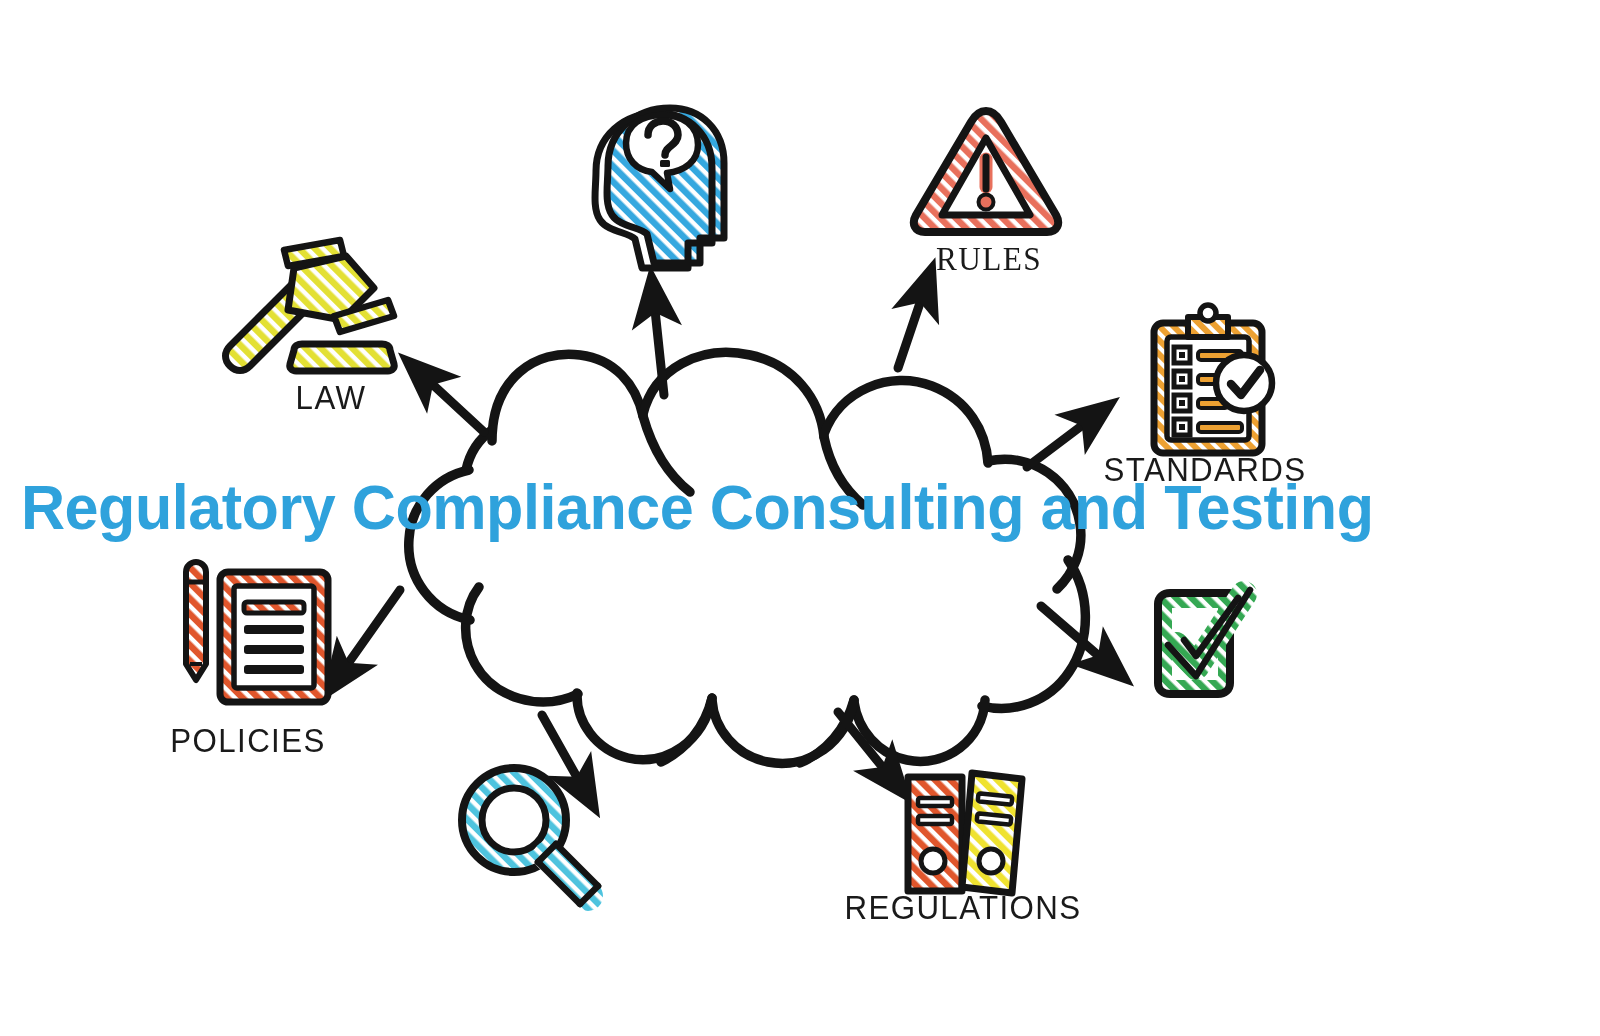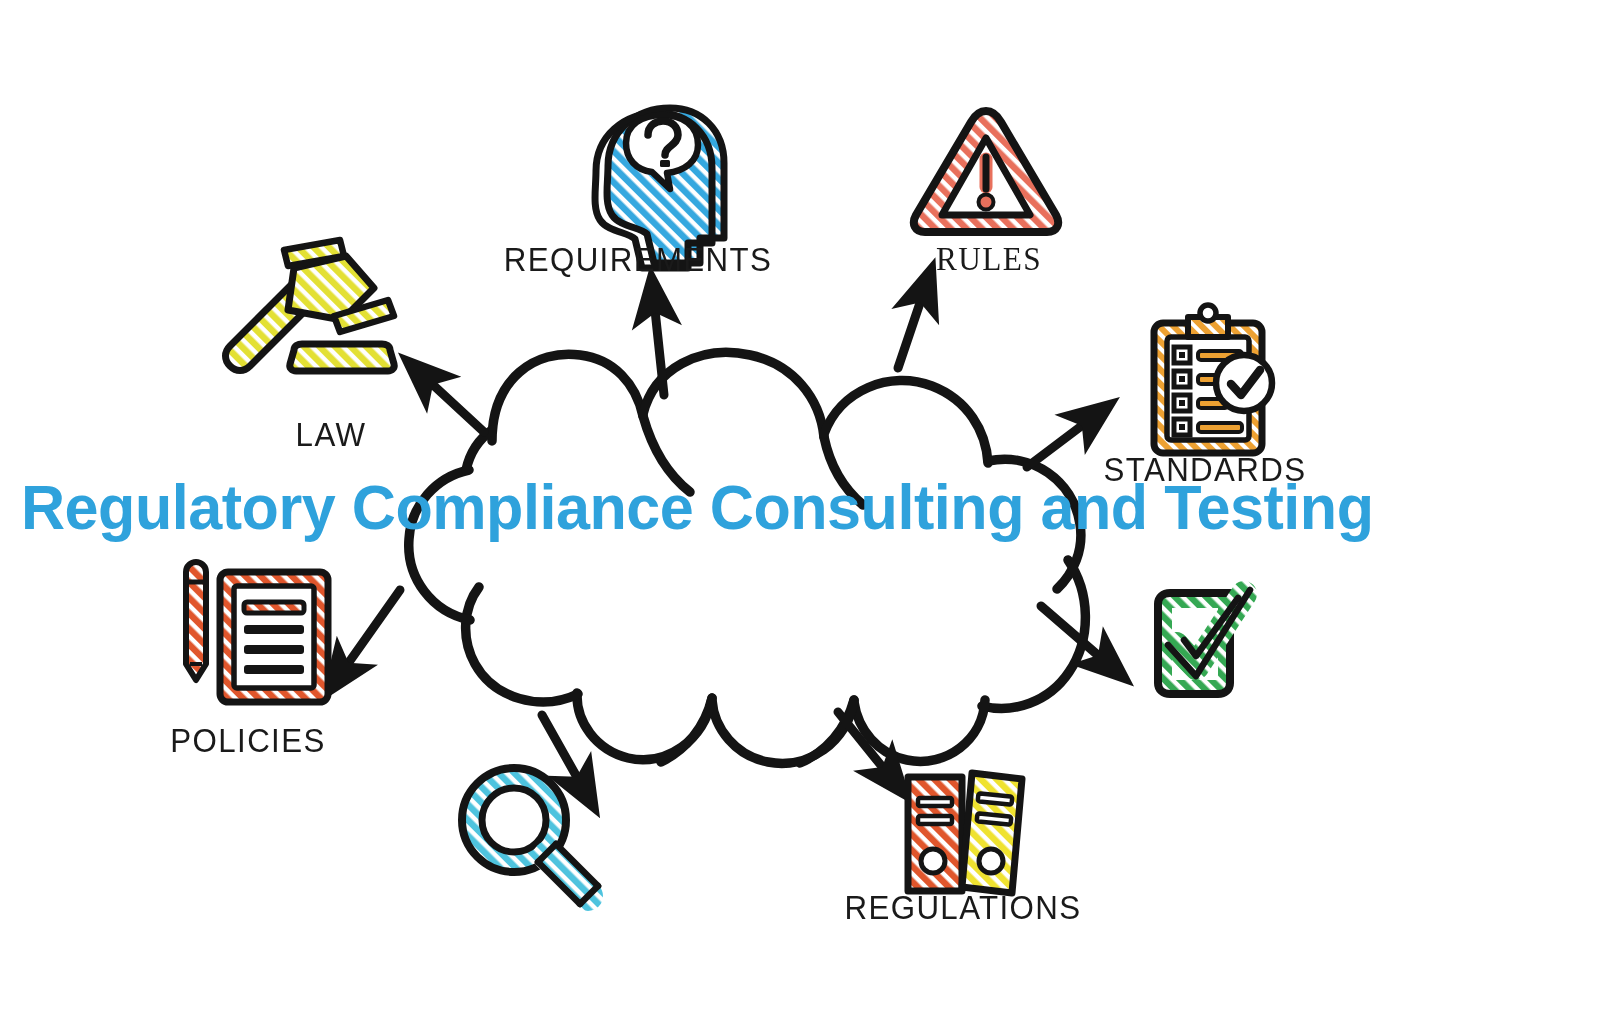--- a/index.html
+++ b/index.html
@@ -259,36 +259,33 @@
       <path d="M72,30 L124,18 L152,50 L120,82 L66,72 Z" fill="url(#hatchYellow)" stroke="#141414" stroke-width="7" stroke-linejoin="round"></path>
 
       <path d="M62,12 L118,2 L122,18 L66,28 Z" fill="url(#hatchYellow)" stroke="#141414" stroke-width="6.5" stroke-linejoin="round"></path>
 
       <path d="M112,78 L166,62 L172,78 L118,94 Z" fill="url(#hatchYellow)" stroke="#141414" stroke-width="6.5" stroke-linejoin="round"></path>
 
       <path d="M72,112 C72,108 76,106 80,106 L160,106 C164,106 168,108 168,112 L172,126 C173,130 170,133 166,133 L74,133 C70,133 67,130 68,126 Z" fill="url(#hatchYellow)" stroke="#141414" stroke-width="7" stroke-linejoin="round"></path>
     </g>
   </svg>
 
-  <div class="node-label" style="left:638px; top:240px;">
-    <span>REQUIREMENTS</span>
-  </div>
   <div class="node-label" style="left:989px; top:240px;font-family:Liberation Serif, serif;">
     <span>RULES</span>
   </div>
   <div class="node-label" style="left:1205px; top:450px;">
     <span>STANDARDS</span>
   </div>
   <div class="node-label" style="left:963px; top:888px;">
     <span>REGULATIONS</span>
   </div>
   <div class="node-label" style="left:248px; top:705px;margin-top:16px;">
     <span>POLICIES</span>
   </div>
-  <div class="node-label" style="left:331px; top:378px;margin-top:37px;">
+  <div class="node-label" style="left:331px; top:378px;">
     <span>LAW</span>
   </div>
 
   <div id="headline">
     <span>Regulatory Compliance Consulting and Testing</span>
   </div>
 
 </div>
 
 </body></html>

